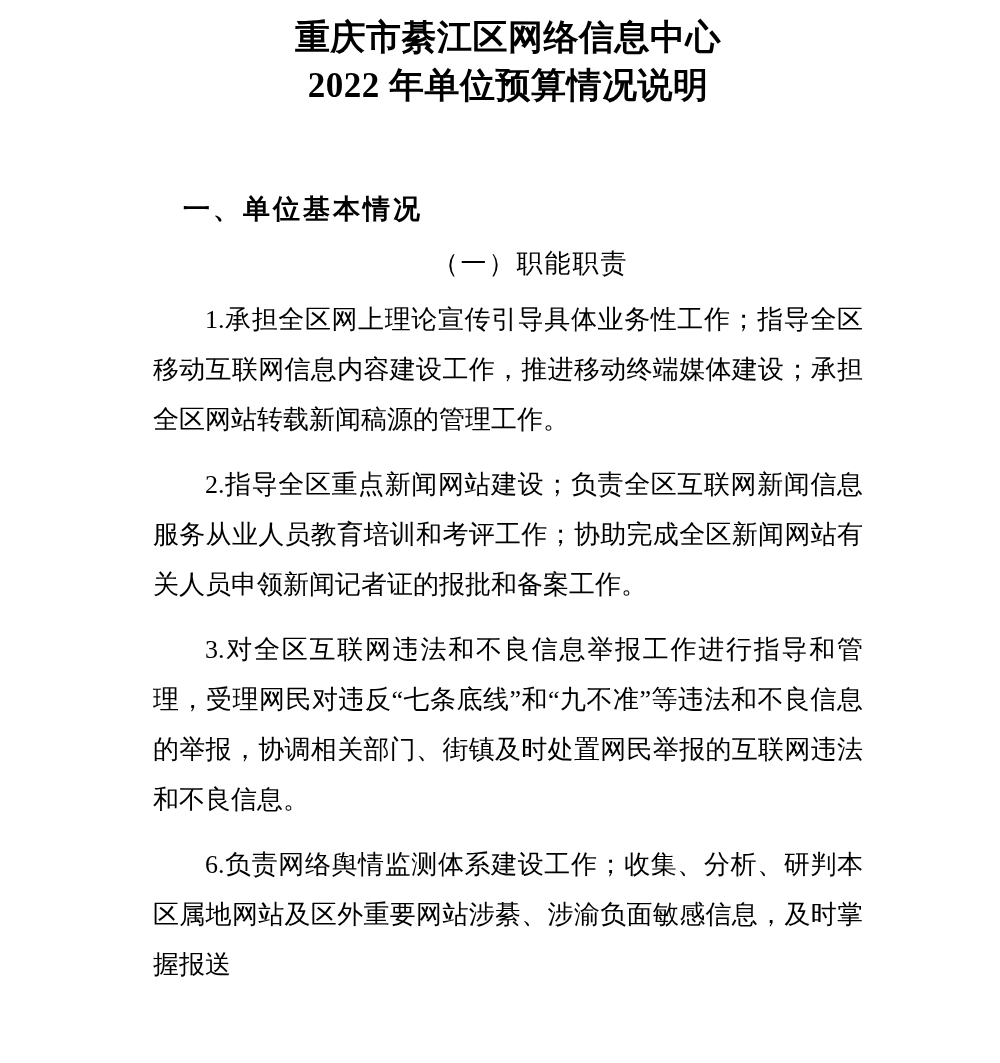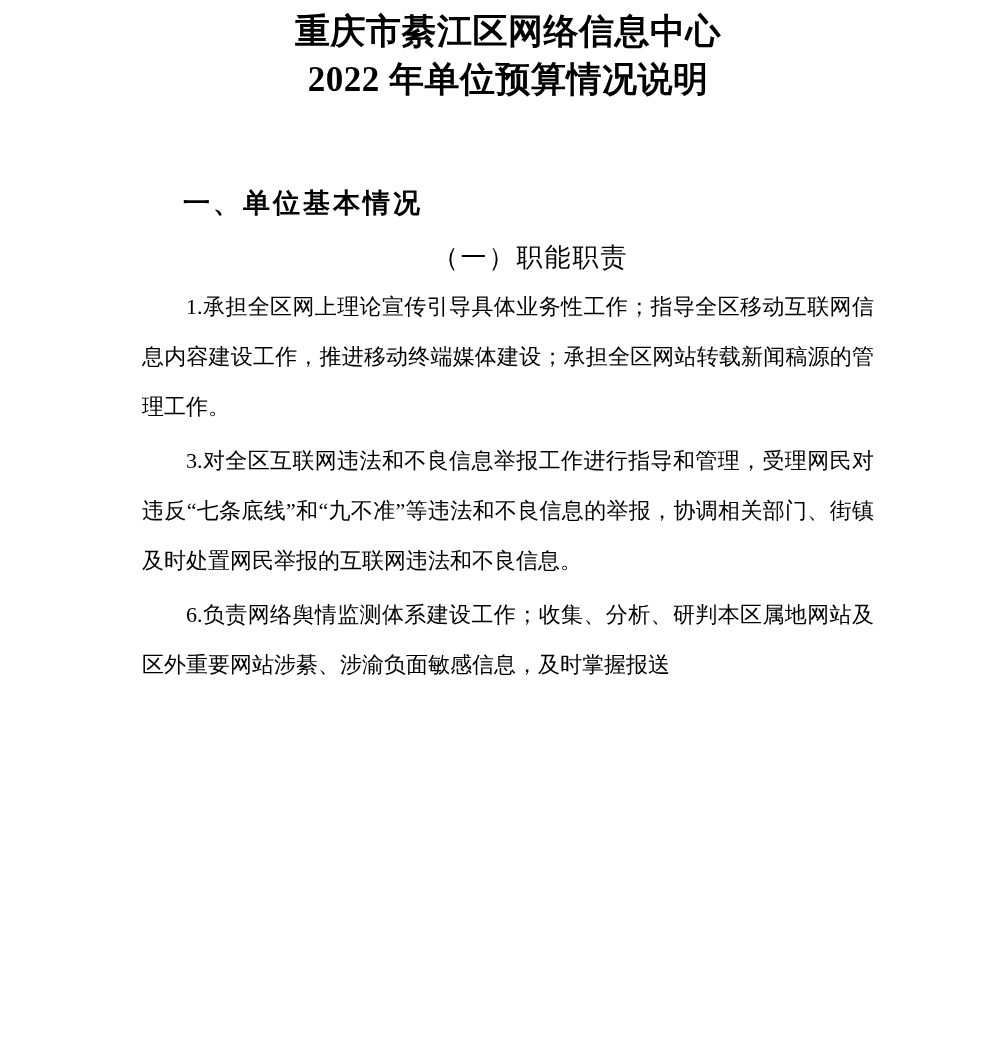--- a/index.html
+++ b/index.html
@@ -18,20 +18,21 @@
     padding: 8px 122px 0 138px;
     background: #ffffff;
   }
   .title {
     text-align: center;
     font-weight: bold;
     font-size: 35px;
     line-height: 48px;
     font-family: "Liberation Serif", serif;
     letter-spacing: 0.5px;
+    margin-top: 6px;
   }
   .heading {
     font-family: "Liberation Sans", sans-serif;
     font-weight: bold;
     font-size: 27px;
     line-height: 30px;
     letter-spacing: 3px;
     margin: 84px 0 0 45px;
   }
   .subheading {
@@ -39,22 +40,22 @@
     font-size: 26px;
     line-height: 32px;
     letter-spacing: 2px;
     margin: 24px 0 0 45px;
     text-align: center;
   }
   .body-text {
     margin-top: 8px;
   }
   .body-text p {
-    margin: 4px;
-    font-size: 22px;
+    margin: 15px;
+    font-size: 26px;
     line-height: 50px;
     text-align: justify;
     text-justify: inter-ideograph;
     text-indent: 2em;
     font-family: "Liberation Serif", serif;
   }
 </style>
 </head>
 <body>
 
@@ -64,17 +65,18 @@
     <div>重庆市綦江区网络信息中心</div>
     <div>2022 年单位预算情况说明</div>
   </div>
 
   <div class="heading">一、单位基本情况</div>
 
   <div class="subheading">（一）职能职责</div>
 
   <div class="body-text">
     <p>1.承担全区网上理论宣传引导具体业务性工作；指导全区移动互联网信息内容建设工作，推进移动终端媒体建设；承担全区网站转载新闻稿源的管理工作。</p>
+    <p>2.指导全区重点新闻网站建设；负责全区互联网新闻信息服务从业人员教育培训和考评工作；协助完成全区新闻网站有关人员申领新闻记者证的报批和备案工作。</p>
     <p>3.对全区互联网违法和不良信息举报工作进行指导和管理，受理网民对违反“七条底线”和“九不准”等违法和不良信息的举报，协调相关部门、街镇及时处置网民举报的互联网违法和不良信息。</p>
     <p>6.负责网络舆情监测体系建设工作；收集、分析、研判本区属地网站及区外重要网站涉綦、涉渝负面敏感信息，及时掌握报送</p>
   </div>
 
 </div>
 
 </body></html>

